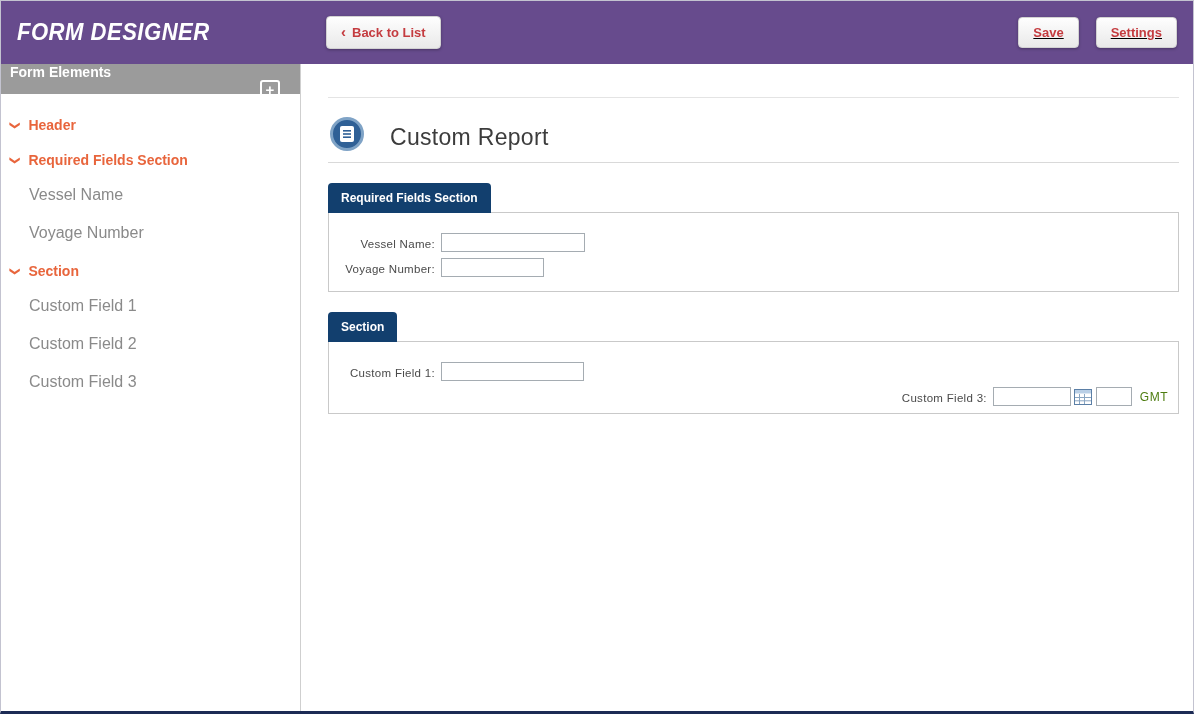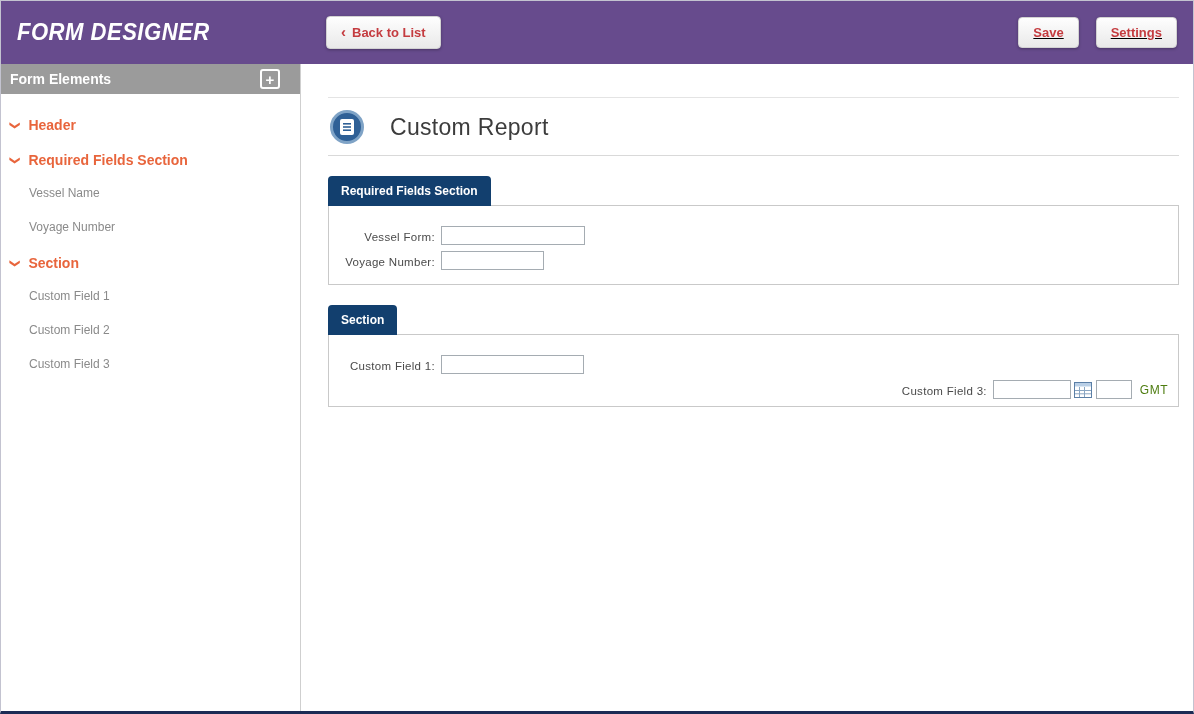--- a/index.html
+++ b/index.html
@@ -45,23 +45,24 @@
   .body { flex:1; display:flex; overflow:hidden; }
 
   
   .sidebar {
     width:300px; flex-shrink:0;
     border-right:1px solid #cfcfcf;
     background:#fff; display:flex; flex-direction:column;
   }
   .sidebar-header {
     height:30px; background:#9b9b9b; color:#fff;
-    display:flex; align-items:center;
+    display:flex; 
     font-size:14px; font-weight:bold; padding:0 9px;
     flex-shrink:0;
+    flex-direction:column;
   }
   .add-btn {
     margin-left:auto; margin-right:11px;
     width:20px; height:20px;
     border:2px solid #fff; border-radius:3px;
     color:#fff; font-size:15px; font-weight:bold;
     display:flex; align-items:center; justify-content:center;
     cursor:pointer; line-height:1;
   }
   .tree { padding-top:12px; overflow:auto; }
@@ -71,32 +72,32 @@
     color:#e8653c; font-weight:bold; font-size:14px;
     cursor:pointer;
   }
   .chev-down {
     display:inline-block; margin-right:9px;
     font-size:10px; font-weight:bold;
     transform:rotate(90deg);
   }
   .child-item {
     padding:10px 10px 10px 28px;
-    color:#8a8a8a; font-size:12px; cursor:pointer;
+    color:#8a8a8a; font-size:16px; cursor:pointer;
   }
 
   
   .main { flex:1; background:#fff; padding:0 14px 0 27px; overflow:auto; }
 
   .title-block {
     margin-top:33px;
     border-top:1px solid #e4e4e4;
     border-bottom:1px solid #d9d9d9;
-    padding:12px 0 11px 2px;
-    display:flex; align-items:center; gap:26px;
+    padding:19px 0 11px 2px;
+    display:flex; align-items:flex-end; gap:26px;
   }
   .report-icon {
     width:34px; height:34px; border-radius:50%;
     background:#2f6096;
     border:3px solid #7fa3c6;
     display:flex; align-items:center; justify-content:center;
     flex-shrink:0;
   }
   .page-title { font-size:23px; color:#3c3c3c; letter-spacing:0.3px; }
 
@@ -216,21 +217,21 @@
             <rect x="4" y="11.4" width="8" height="1.6" fill="#2f6096"></rect>
           </svg>
         </div>
         <div class="page-title">Custom Report</div>
       </div>
 
       <div class="form-section">
         <div class="tab">Required Fields Section</div>
         <div class="fieldset-box">
           <div class="field-row">
-            <span class="field-label">Vessel Form:</span>
+            <span class="field-label">Vessel Name:</span>
             <input type="text" class="w-vessel" value="" style="">
           </div>
           <div class="field-row">
             <span class="field-label">Voyage Number:</span>
             <input type="text" class="w-voyage" value="" style="">
           </div>
         </div>
       </div>
 
       <div class="form-section">

